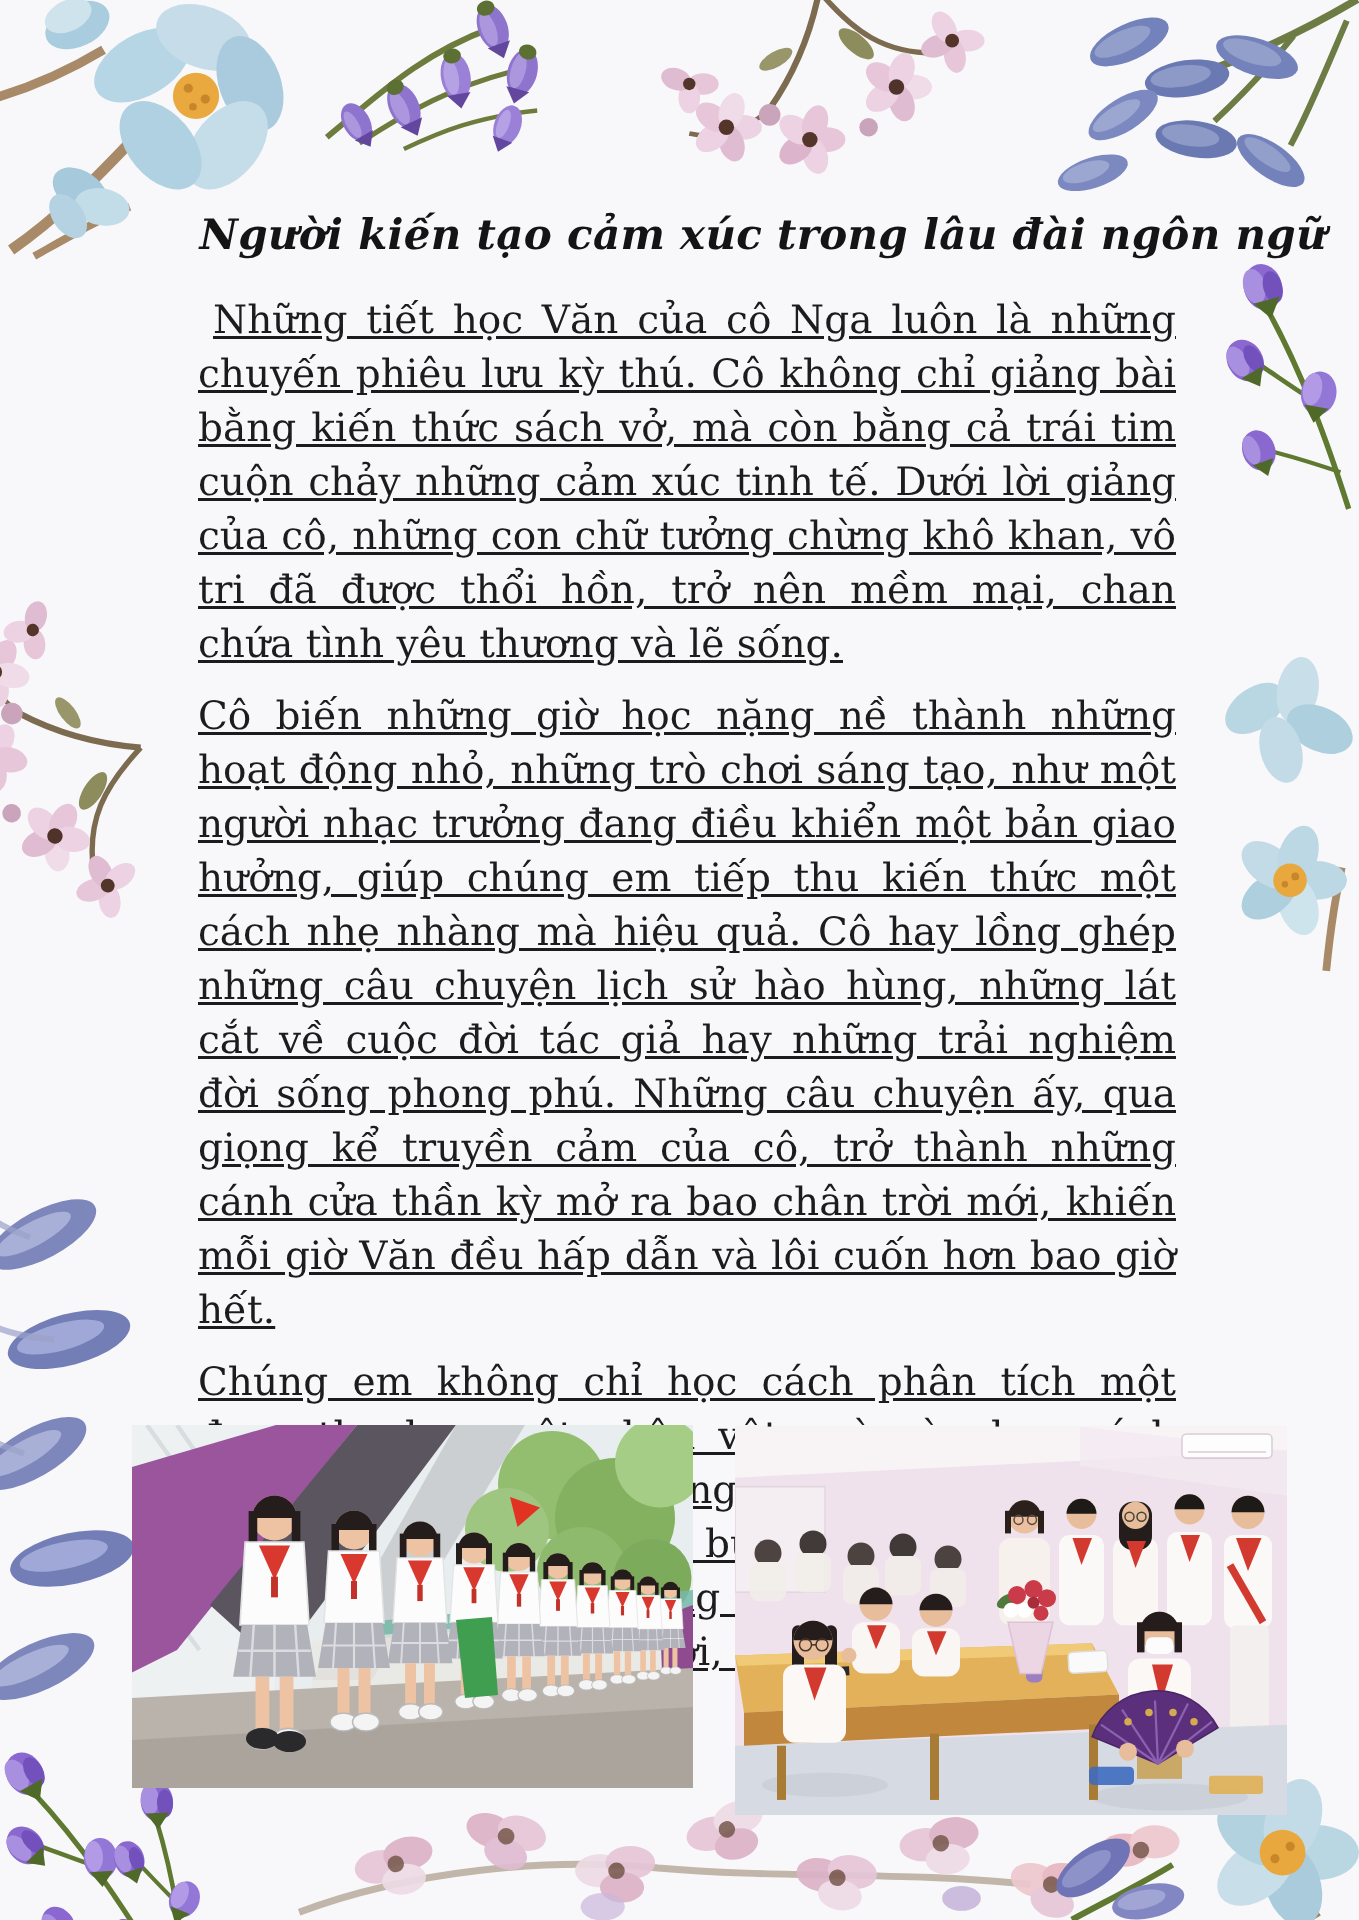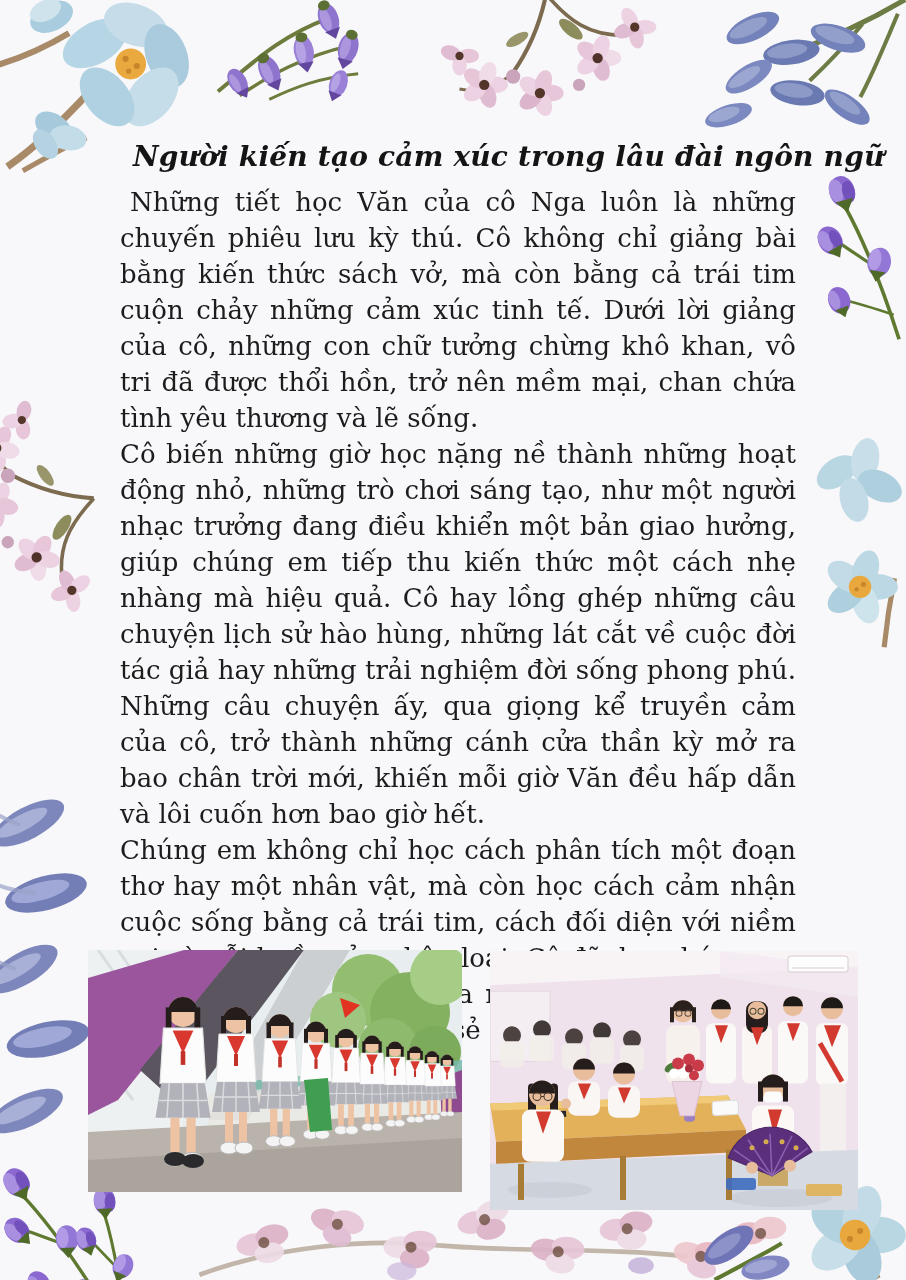--- a/index.html
+++ b/index.html
@@ -14,21 +14,21 @@
   .decorot svg{width:100%;height:100%;display:block;}
   .title{
     position:absolute;left:133px;top:140px;width:680px;margin:0;
     font-size:28px;font-weight:bold;font-style:italic;color:#141414;
     letter-spacing:.2px;white-space:nowrap;
   }
   .bodytext{
     position:absolute;left:120px;top:184px;width:676px;
     color:#1c1c1c;font-size:26px;line-height:36px;text-align:justify;
   }
-  .bodytext p{margin:0;}
+  .bodytext p{margin:12px;text-decoration:underline;}
   .bodytext p.indent{text-indent:10px;}
   .photo{position:absolute;display:block;}
   .photo svg{display:block;width:100%;height:100%;}
 </style>
 </head>
 <body>
 
 <div class="page">
 
   <svg width="0" height="0" style="position:absolute" aria-hidden="true">

